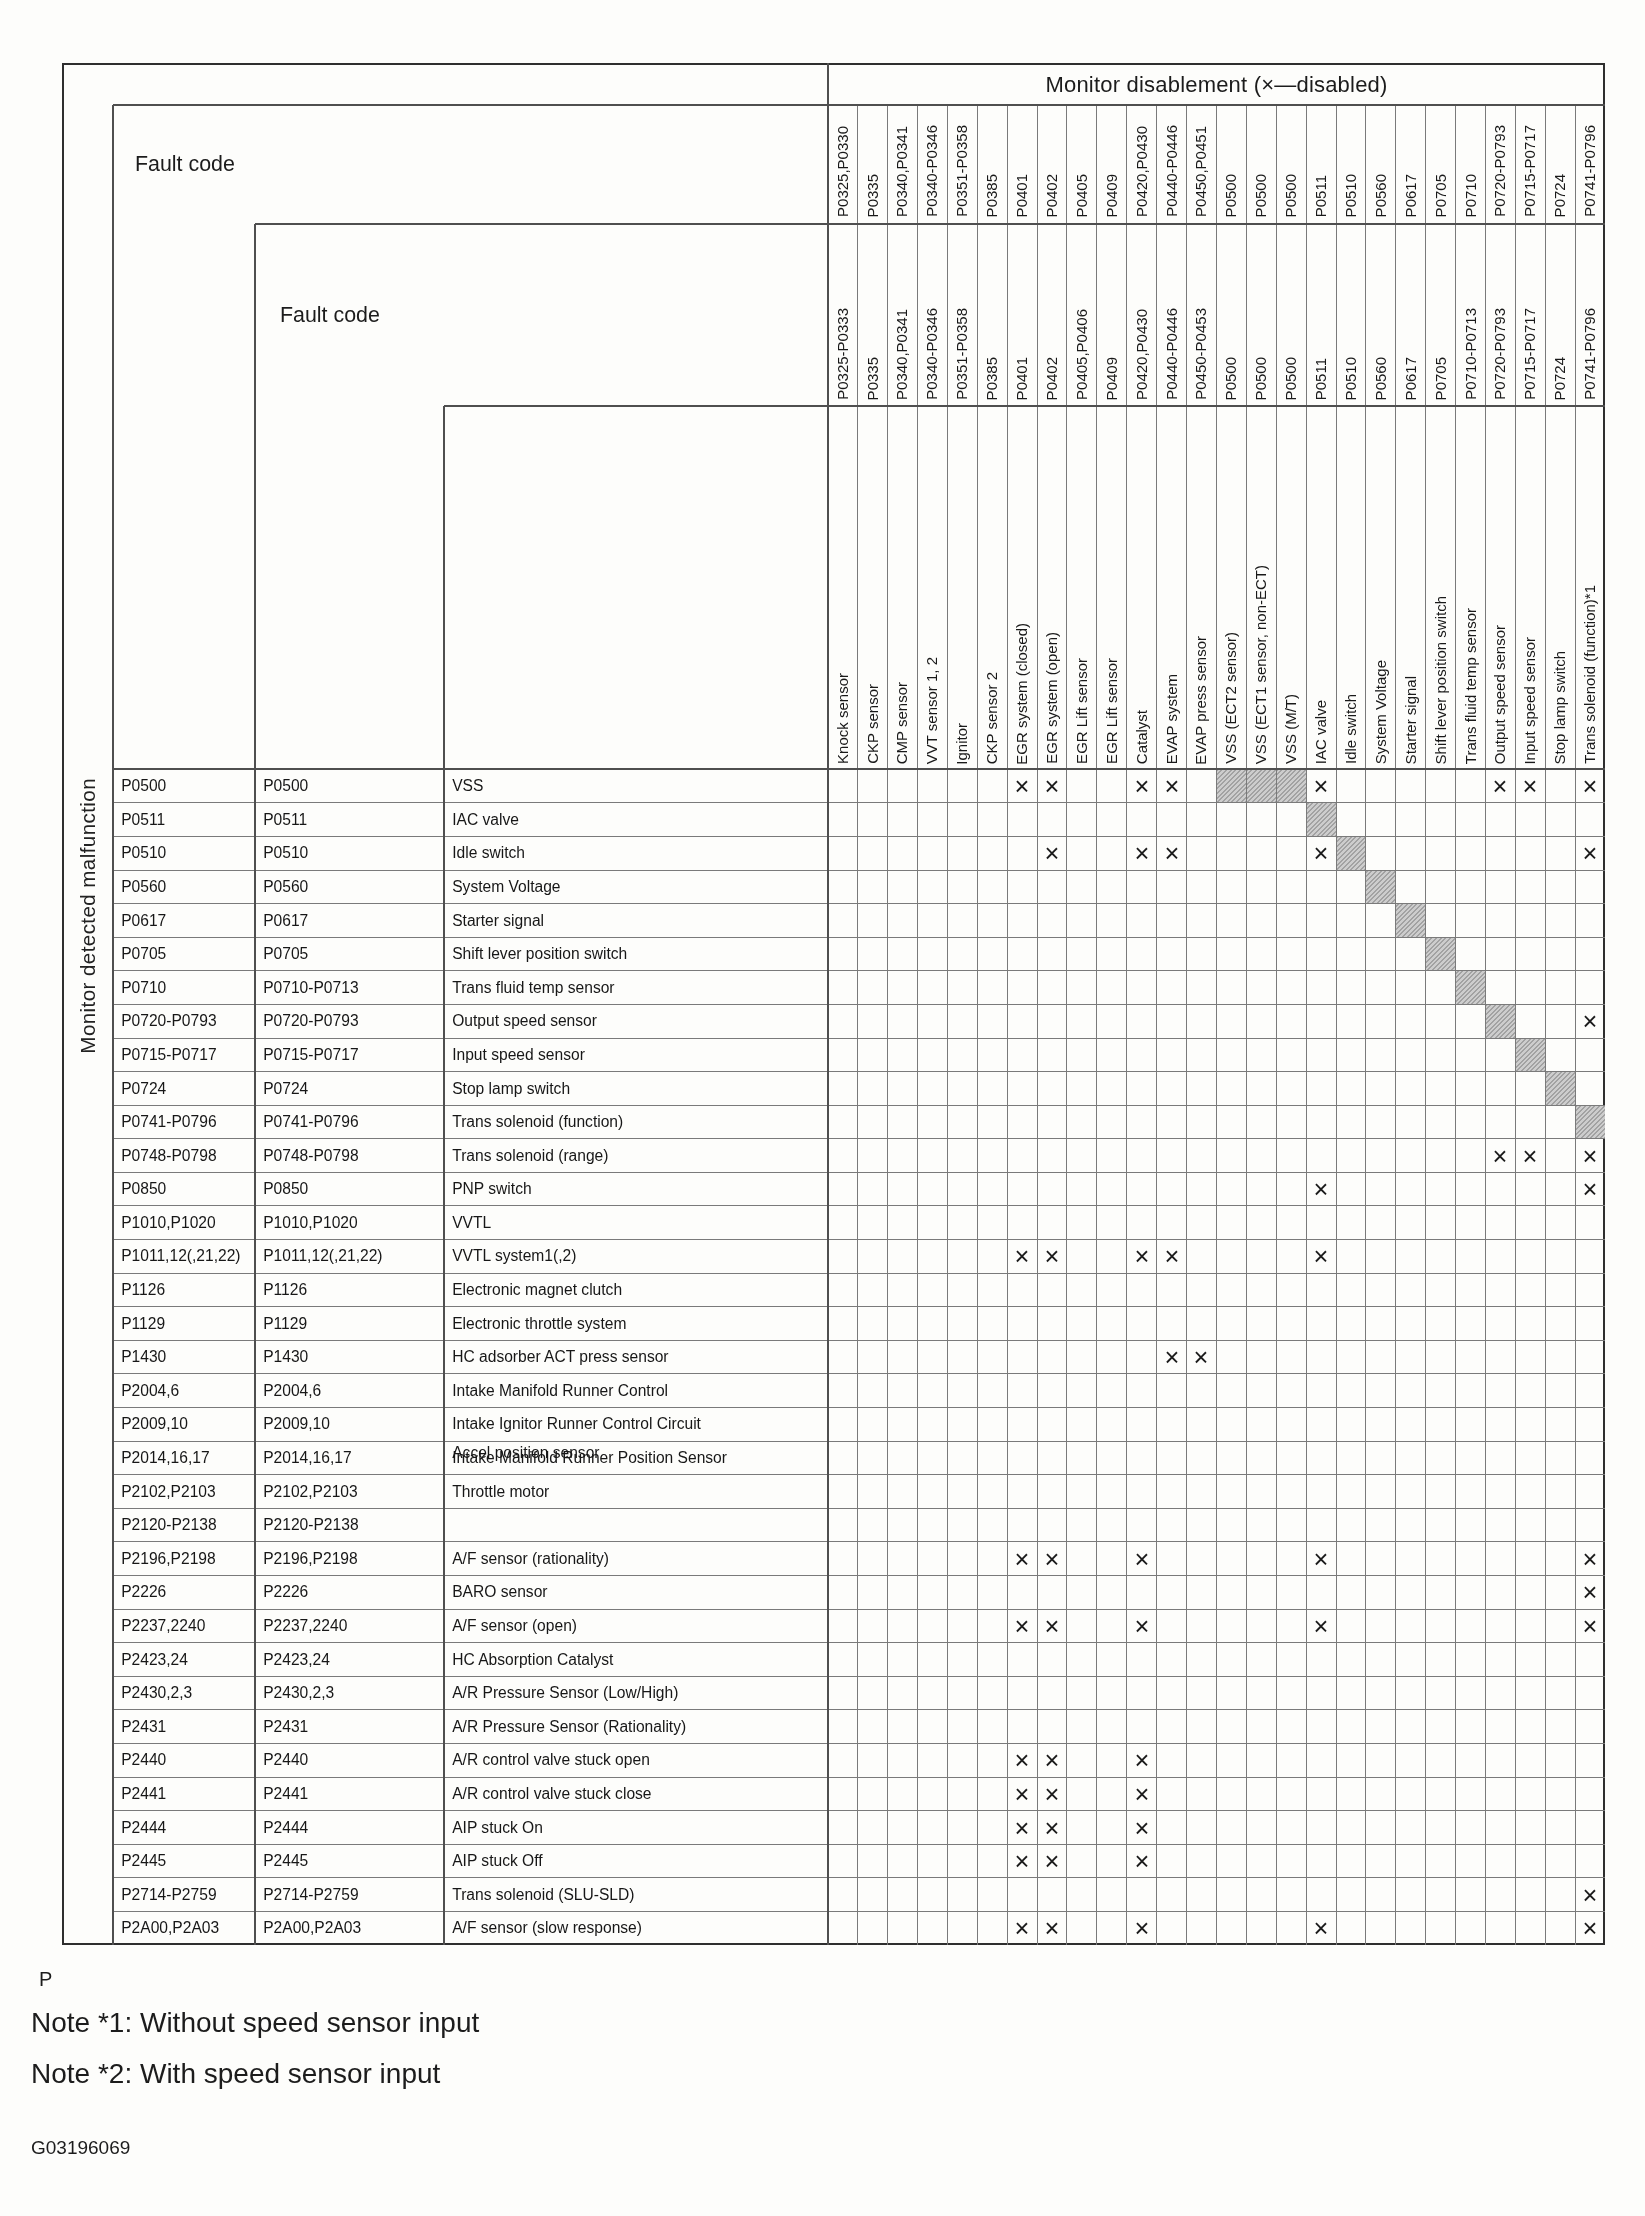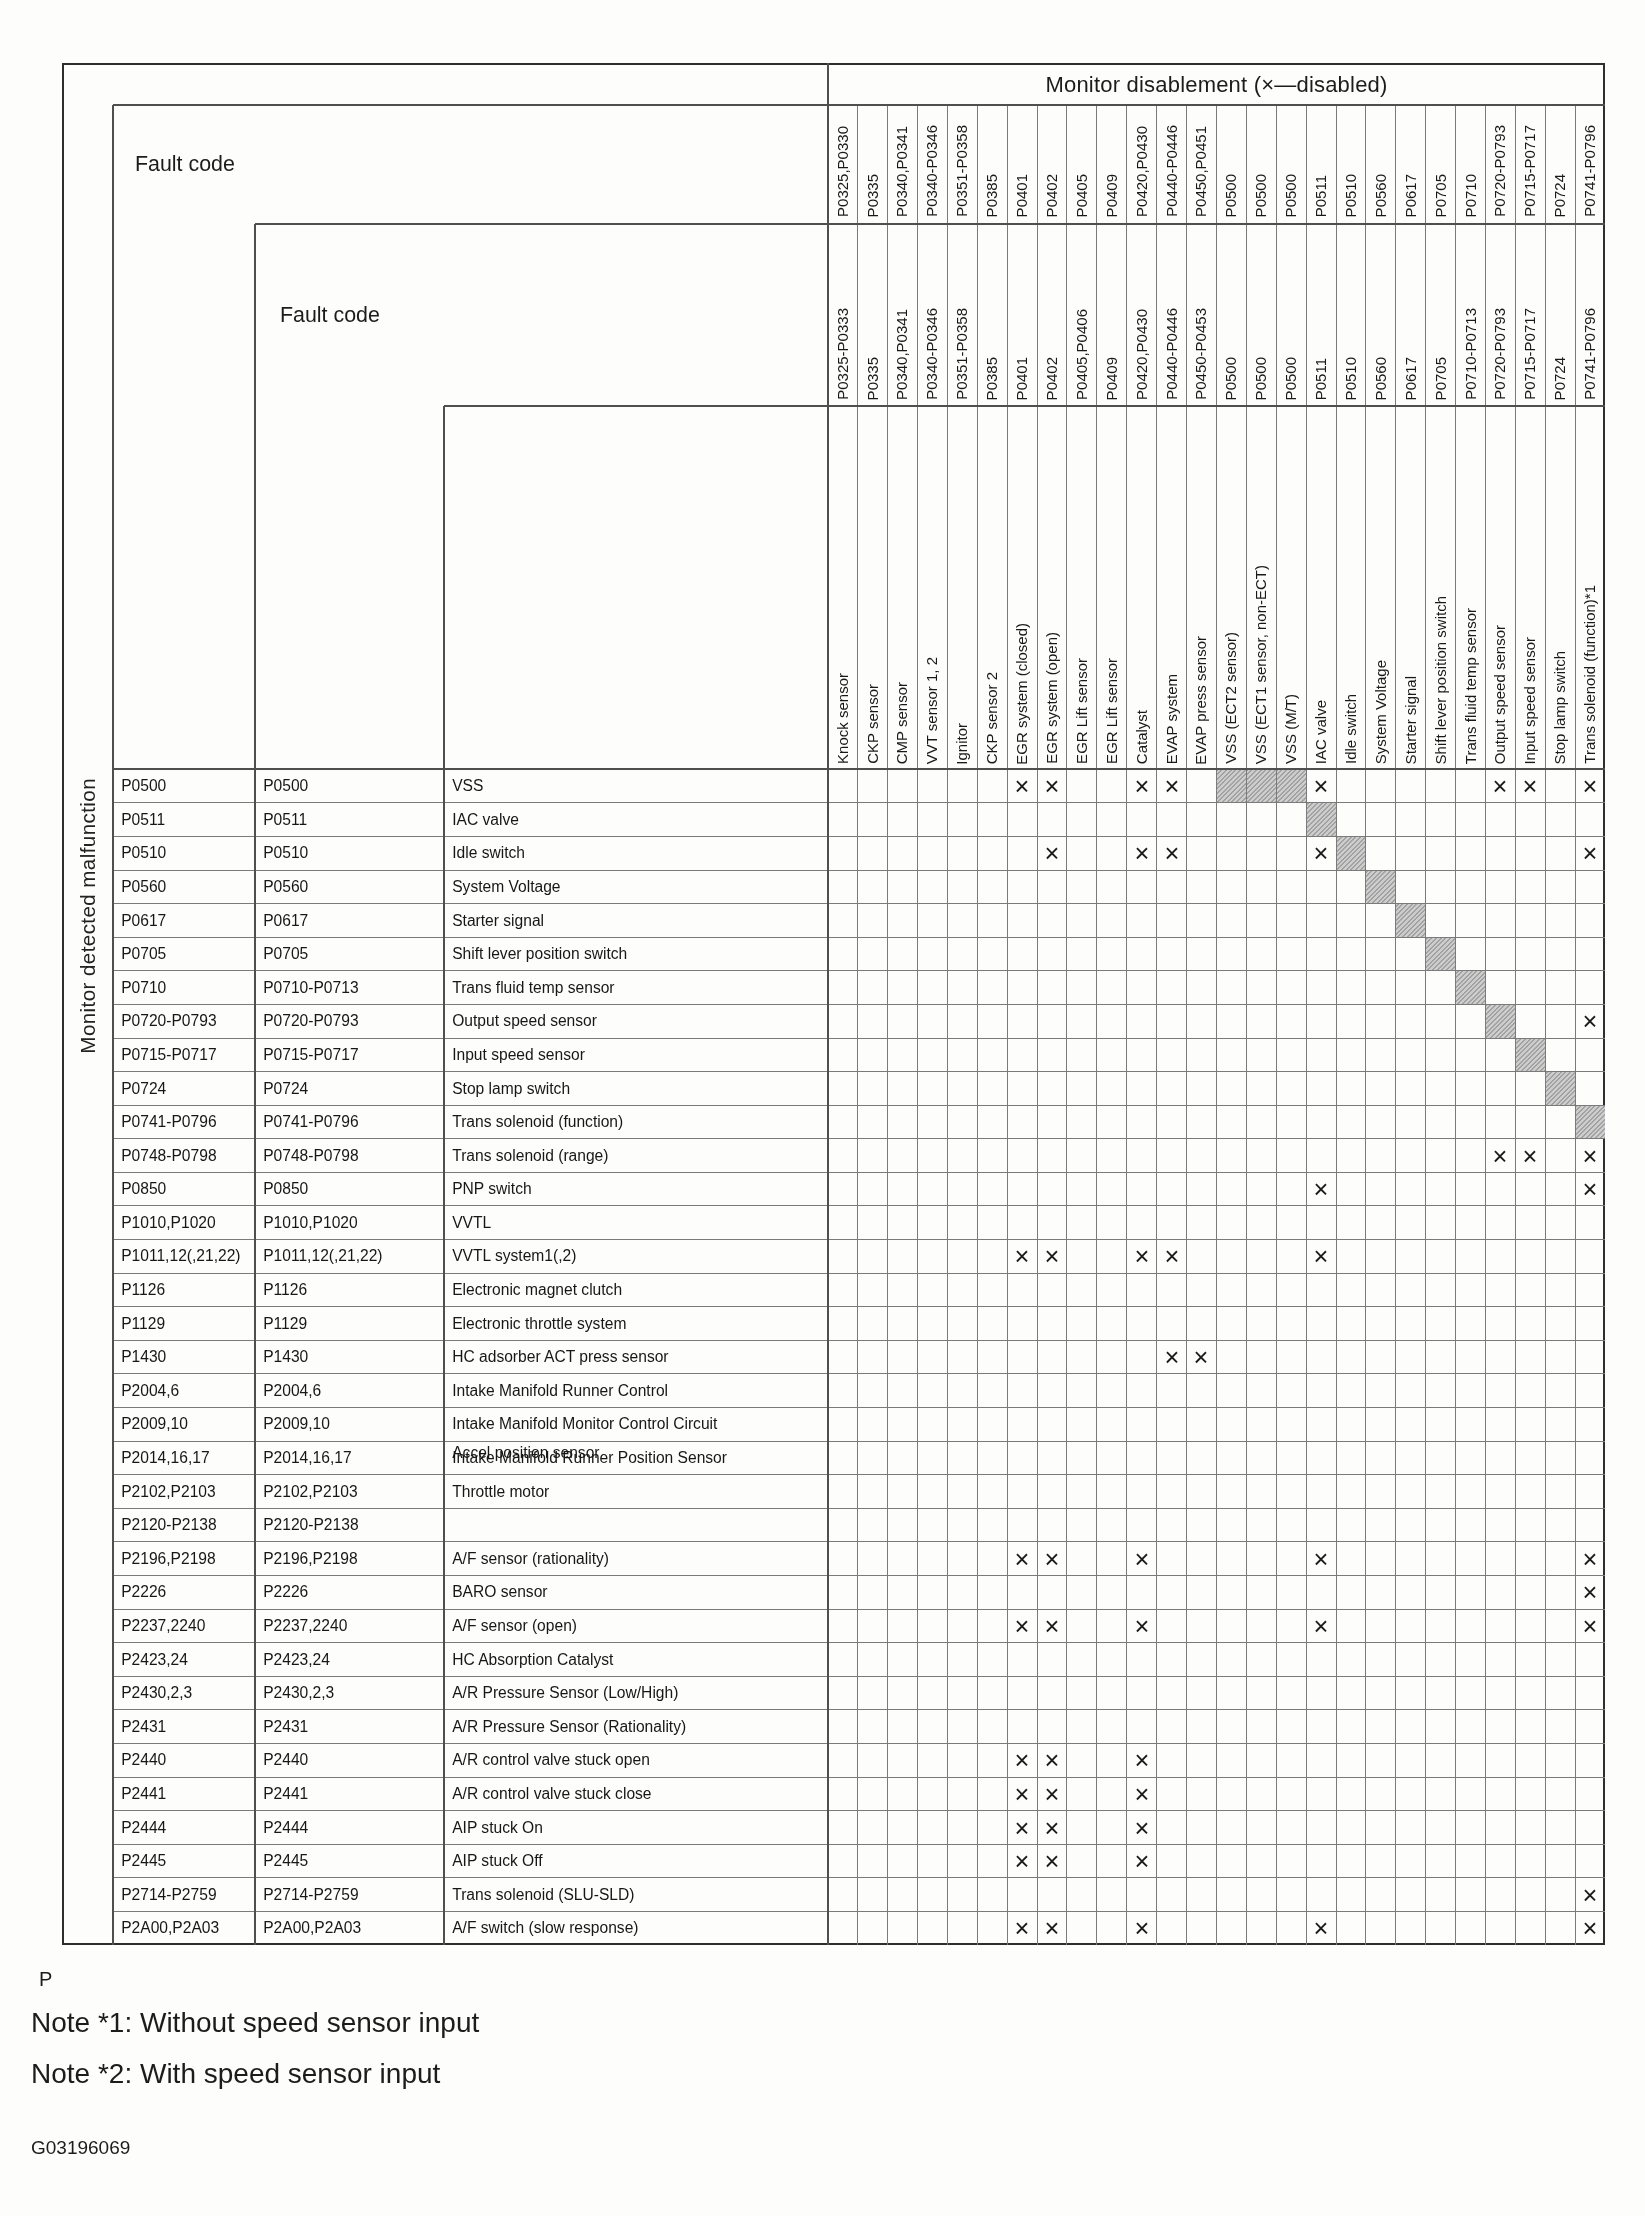--- a/index.html
+++ b/index.html
@@ -598,21 +598,21 @@
       <div class="rcell" style="left: 444px; top: 1374px; width: 383px; height: 34px;">
         <span class="rtxt">Intake Manifold Runner Control</span>
       </div>
       <div class="rcell" style="left: 113px; top: 1407px; width: 142px; height: 34px;">
         <span class="rtxt">P2009,10</span>
       </div>
       <div class="rcell" style="left: 255px; top: 1407px; width: 189px; height: 34px;">
         <span class="rtxt">P2009,10</span>
       </div>
       <div class="rcell" style="left: 444px; top: 1407px; width: 383px; height: 34px;">
-        <span class="rtxt">Intake Manifold Monitor Control Circuit</span>
+        <span class="rtxt">Intake Ignitor Runner Control Circuit</span>
       </div>
       <div class="rcell" style="left: 113px; top: 1441px; width: 142px; height: 34px;">
         <span class="rtxt">P2014,16,17</span>
       </div>
       <div class="rcell" style="left: 255px; top: 1441px; width: 189px; height: 34px;">
         <span class="rtxt">P2014,16,17</span>
       </div>
       <div class="rcell" style="left: 444px; top: 1441px; width: 383px; height: 34px;">
         <span class="rtxt">Intake Manifold Runner Position Sensor</span>
       </div>
@@ -757,21 +757,21 @@
         <span class="rtxt">Trans solenoid (SLU-SLD)</span>
       </div>
       <div class="xmark" style="left: 1575px; top: 1878px; width: 30px; height: 34px;">×</div>
       <div class="rcell" style="left: 113px; top: 1911px; width: 142px; height: 34px;">
         <span class="rtxt">P2A00,P2A03</span>
       </div>
       <div class="rcell" style="left: 255px; top: 1911px; width: 189px; height: 34px;">
         <span class="rtxt">P2A00,P2A03</span>
       </div>
       <div class="rcell" style="left: 444px; top: 1911px; width: 383px; height: 34px;">
-        <span class="rtxt">A/F switch (slow response)</span>
+        <span class="rtxt">A/F sensor (slow response)</span>
       </div>
       <div class="xmark" style="left: 1007px; top: 1911px; width: 30px; height: 34px;">×</div>
       <div class="xmark" style="left: 1037px; top: 1911px; width: 30px; height: 34px;">×</div>
       <div class="xmark" style="left: 1127px; top: 1911px; width: 30px; height: 34px;">×</div>
       <div class="xmark" style="left: 1306px; top: 1911px; width: 30px; height: 34px;">×</div>
       <div class="xmark" style="left: 1575px; top: 1911px; width: 30px; height: 34px;">×</div>
     </div>
 
   <div class="fp">P</div>
   <div class="n1">Note *1: Without speed sensor input</div>

